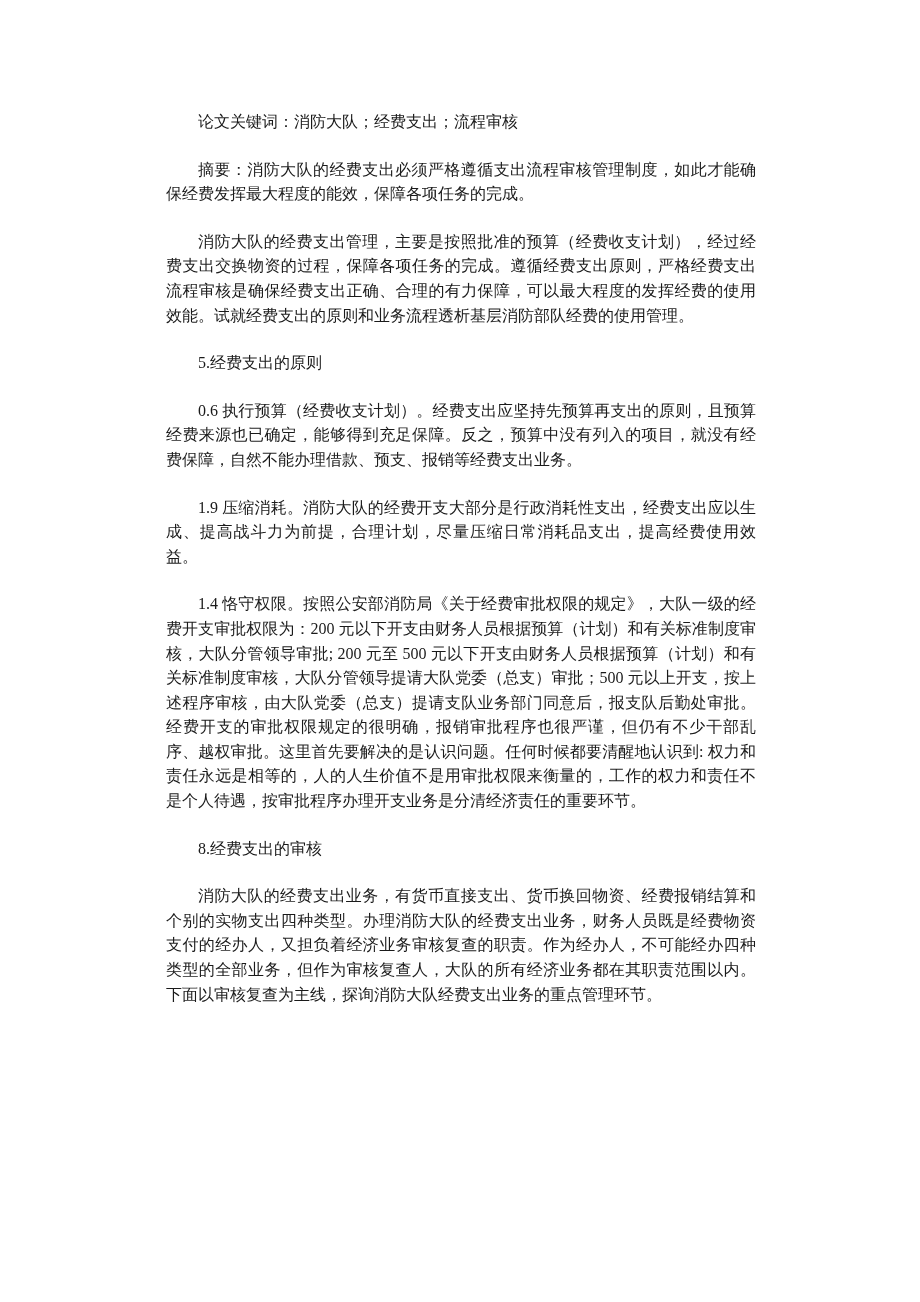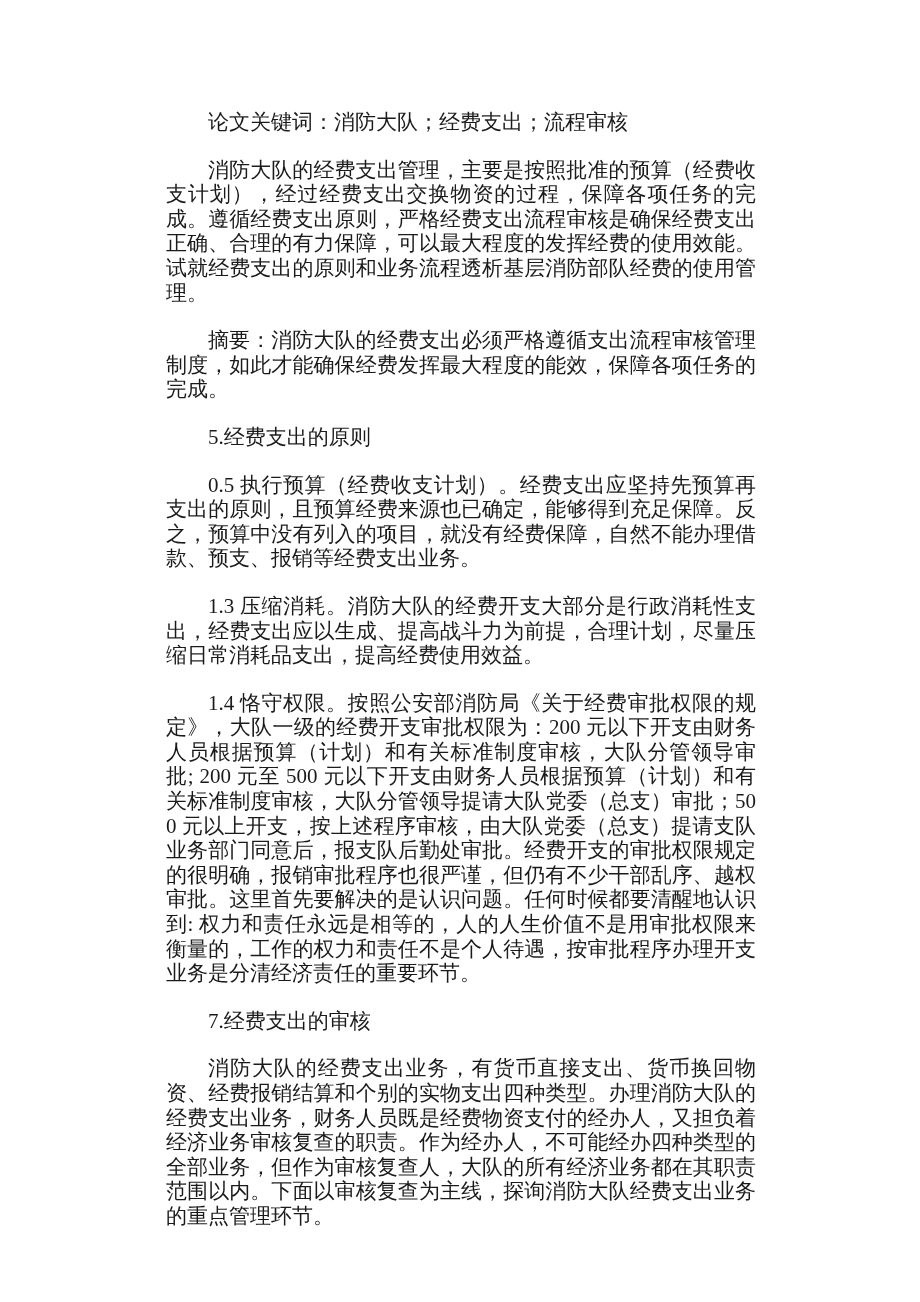--- a/index.html
+++ b/index.html
@@ -11,36 +11,36 @@
     position: relative;
     width: 920px;
     height: 1302px;
     box-sizing: border-box;
     background: #ffffff;
     padding: 110px 164px 0 166px;
     overflow: hidden;
   }
   .para {
     font-family: "Liberation Serif", "DejaVu Serif", serif;
-    font-size: 21px;
+    font-size: 16px;
     line-height: 24.6px;
     color: #1a1a1a;
     text-align: justify;
     text-indent: 2em;
     margin: 0 0 23px 0;
     word-break: break-all;
   }
   .para:last-child { margin-bottom: 0; }
 </style>
 </head>
 <body>
 
 <div class="page">
   <p class="para">论文关键词：消防大队；经费支出；流程审核</p>
+  <p class="para">摘要：消防大队的经费支出必须严格遵循支出流程审核管理制度，如此才能确保经费发挥最大程度的能效，保障各项任务的完成。</p>
   <p class="para">消防大队的经费支出管理，主要是按照批准的预算（经费收支计划），经过经费支出交换物资的过程，保障各项任务的完成。遵循经费支出原则，严格经费支出流程审核是确保经费支出正确、合理的有力保障，可以最大程度的发挥经费的使用效能。试就经费支出的原则和业务流程透析基层消防部队经费的使用管理。</p>
-  <p class="para">摘要：消防大队的经费支出必须严格遵循支出流程审核管理制度，如此才能确保经费发挥最大程度的能效，保障各项任务的完成。</p>
   <p class="para">5.经费支出的原则</p>
-  <p class="para">0.5 执行预算（经费收支计划）。经费支出应坚持先预算再支出的原则，且预算经费来源也已确定，能够得到充足保障。反之，预算中没有列入的项目，就没有经费保障，自然不能办理借款、预支、报销等经费支出业务。</p>
-  <p class="para">1.3 压缩消耗。消防大队的经费开支大部分是行政消耗性支出，经费支出应以生成、提高战斗力为前提，合理计划，尽量压缩日常消耗品支出，提高经费使用效益。</p>
+  <p class="para">0.6 执行预算（经费收支计划）。经费支出应坚持先预算再支出的原则，且预算经费来源也已确定，能够得到充足保障。反之，预算中没有列入的项目，就没有经费保障，自然不能办理借款、预支、报销等经费支出业务。</p>
+  <p class="para">1.9 压缩消耗。消防大队的经费开支大部分是行政消耗性支出，经费支出应以生成、提高战斗力为前提，合理计划，尽量压缩日常消耗品支出，提高经费使用效益。</p>
   <p class="para">1.4 恪守权限。按照公安部消防局《关于经费审批权限的规定》，大队一级的经费开支审批权限为：200 元以下开支由财务人员根据预算（计划）和有关标准制度审核，大队分管领导审批; 200 元至 500 元以下开支由财务人员根据预算（计划）和有关标准制度审核，大队分管领导提请大队党委（总支）审批；500 元以上开支，按上述程序审核，由大队党委（总支）提请支队业务部门同意后，报支队后勤处审批。经费开支的审批权限规定的很明确，报销审批程序也很严谨，但仍有不少干部乱序、越权审批。这里首先要解决的是认识问题。任何时候都要清醒地认识到: 权力和责任永远是相等的，人的人生价值不是用审批权限来衡量的，工作的权力和责任不是个人待遇，按审批程序办理开支业务是分清经济责任的重要环节。</p>
-  <p class="para">7.经费支出的审核</p>
+  <p class="para">8.经费支出的审核</p>
   <p class="para">消防大队的经费支出业务，有货币直接支出、货币换回物资、经费报销结算和个别的实物支出四种类型。办理消防大队的经费支出业务，财务人员既是经费物资支付的经办人，又担负着经济业务审核复查的职责。作为经办人，不可能经办四种类型的全部业务，但作为审核复查人，大队的所有经济业务都在其职责范围以内。下面以审核复查为主线，探询消防大队经费支出业务的重点管理环节。</p>
 </div>
 
 </body></html>

